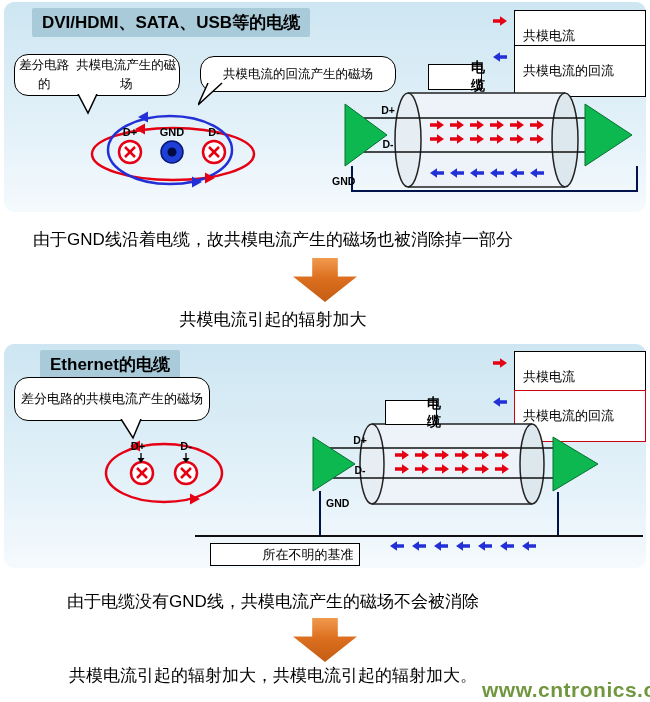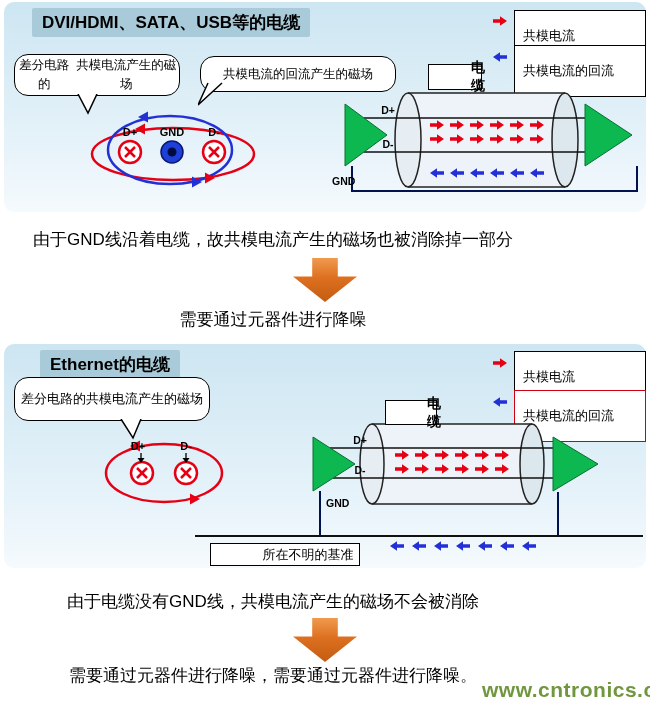--- a/index.html
+++ b/index.html
@@ -145,21 +145,21 @@
   <polygon points="255,49 255,111 302,80" fill="#0db850" stroke="#067030" stroke-width="1"></polygon>
   <text class="svg-label sm" x="58" y="59">D+</text>
   <text class="svg-label sm" x="58" y="93">D-</text>
   <text class="svg-label sm" x="2" y="130" style="text-anchor:start">GND</text>
 </svg>
 
 <div class="abs label-box" style="left:428px;top:64px;width:54px;height:26px">电缆</div>
 
 <div class="abs caption" style="top:228px">由于GND线沿着电缆，故共模电流产生的磁场也被消除掉一部分</div>
 <div class="abs block-arrow" style="left:293px;top:258px"></div>
-<div class="abs caption" style="top:308px">需要通过元器件进行降噪</div>
+<div class="abs caption" style="top:308px">共模电流引起的辐射加大</div>
 
 <div class="abs panel" style="left:4px;top:344px;width:642px;height:224px"></div>
 
 <div class="abs title-strip" style="left:20px;top:350px">Ethernet的电缆</div>
 
 <svg class="abs" style="left:492px;top:357px" width="18" height="12" viewBox="0 -6 16 12">
     <use href="#arrow-shape" fill="#e60014"></use>
   </svg>
 <div class="abs legend-box" style="left:514px;top:351px;width:132px">共模电流</div>
 <svg class="abs" style="left:492px;top:396px" width="18" height="12" viewBox="0 -6 16 12">
@@ -242,15 +242,15 @@
   <text class="svg-label sm" x="210" y="49">D+</text>
   <text class="svg-label sm" x="210" y="79">D-</text>
   <text class="svg-label sm" x="176" y="112" style="text-anchor:start">GND</text>
 </svg>
 
 <div class="abs label-box" style="left:385px;top:400px;width:52px;height:25px">电缆</div>
 <div class="abs label-box plain" style="left:197px;top:543px;width:150px;height:23px">所在不明的基准</div>
 
 <div class="abs caption" style="top:590px">由于电缆没有GND线，共模电流产生的磁场不会被消除</div>
 <div class="abs block-arrow" style="left:293px;top:618px"></div>
-<div class="abs caption" style="top:664px">需要通过元器件进行降噪，需要通过元器件进行降噪。</div>
+<div class="abs caption" style="top:664px">共模电流引起的辐射加大，共模电流引起的辐射加大。</div>
 
 <div class="abs watermark" style="left:482px;top:678px">www.cntronics.com</div>
 
 </body></html>

